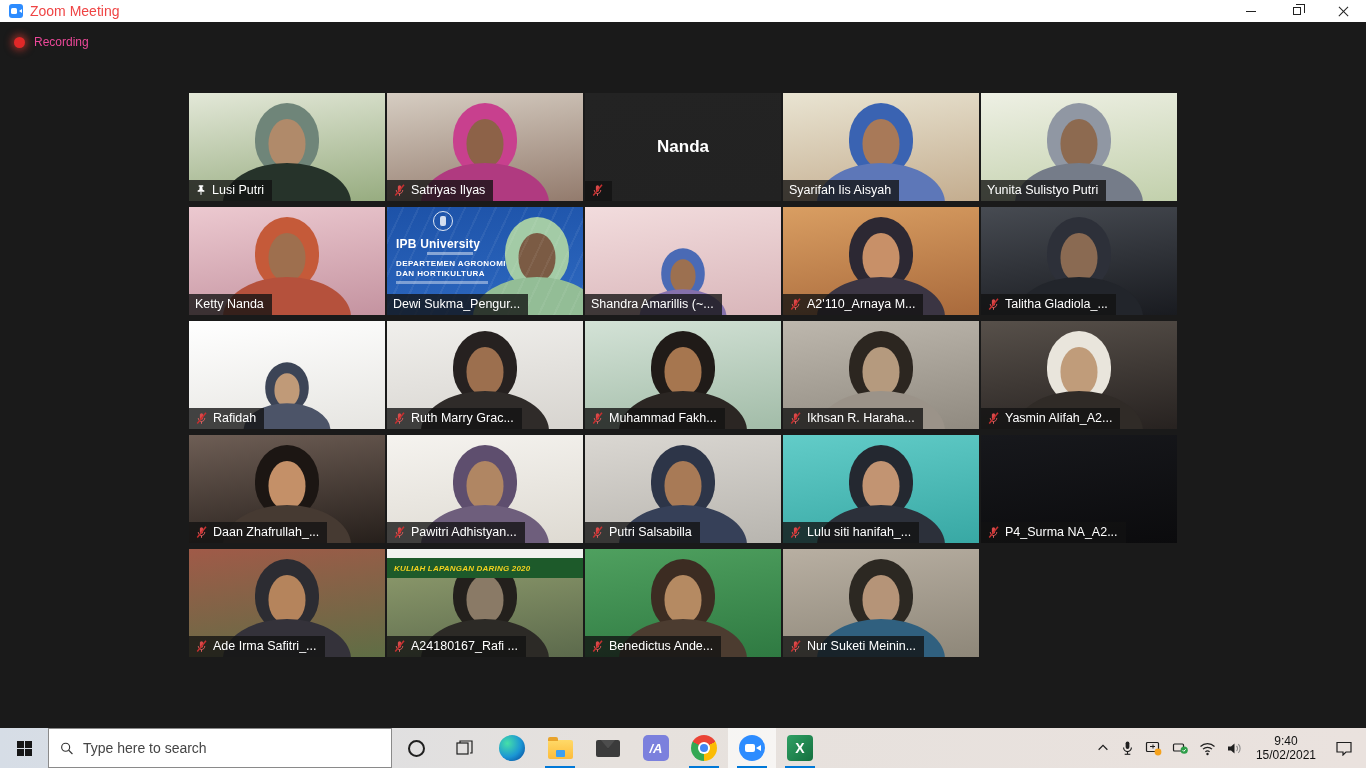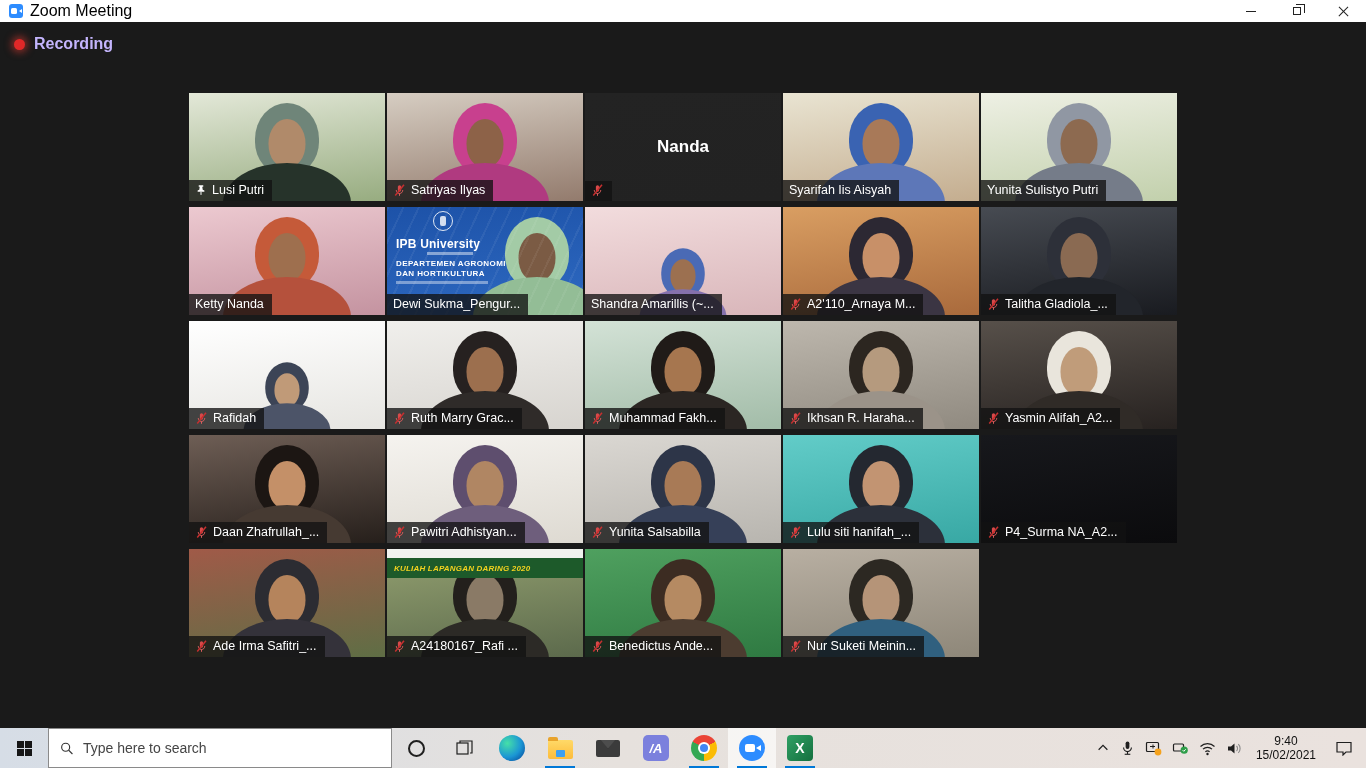--- a/index.html
+++ b/index.html
@@ -3,36 +3,36 @@
 <meta charset="utf-8">
 <style>
   * { box-sizing: border-box; margin: 0; padding: 0; }
   html,body { width:1366px; height:768px; overflow:hidden; font-family:"Liberation Sans",sans-serif; background:#1a1a1a; }
 
   
   .titlebar { height:22px; background:#ffffff; display:flex; align-items:center; position:relative; z-index:5; }
   .zoom-app-icon { width:14px; height:14px; border-radius:3px; background:var(--zoom-blue,#2d8cff); margin:0 7px 0 9px; position:relative; }
   .zoom-app-icon::before { content:""; position:absolute; left:2px; top:4px; width:6px; height:5.5px; border-radius:1.5px; background:#fff; }
   .zoom-app-icon::after { content:""; position:absolute; right:1.5px; top:4.5px; border-top:2.2px solid transparent; border-bottom:2.2px solid transparent; border-right:3.6px solid #fff; }
-  .win-title { font-size:16px; color:#000000; }
+  .win-title { font-size:14px; color:#ef4444; }
   .win-controls { margin-left:auto; display:flex; height:100%; }
   .win-btn { width:46px; height:100%; display:flex; align-items:center; justify-content:center; cursor:default; }
   .glyph-min { width:10px; height:1px; background:#222; }
   .glyph-restore { width:8px; height:8px; border:1px solid #222; position:relative; background:#fff; }
   .glyph-restore::before { content:""; position:absolute; left:2px; top:-4px; width:8px; height:8px; border:1px solid #222; border-left:none; border-bottom:none; }
   .glyph-close { width:11px; height:11px; position:relative; }
   .glyph-close::before,.glyph-close::after { content:""; position:absolute; left:-1px; top:5px; width:13px; height:1.2px; background:#222; }
   .glyph-close::before { transform:rotate(45deg); }
   .glyph-close::after { transform:rotate(-45deg); }
 
   
   .stage { position:absolute; top:22px; left:0; width:1366px; height:706px; background:#1a1a1a; }
   .recording { position:absolute; top:13px; left:14px; display:flex; align-items:center; gap:9px; }
   .rec-dot { width:11px; height:11px; border-radius:50%; background:var(--rec-red,#e02828); box-shadow:0 0 7px 3px rgba(230,60,50,.5); }
-  .rec-label { color:#c4b5fd; font-size:16px;font-weight:bold; }
+  .rec-label { color:#ec4899; font-size:12px; }
 
   
   .gallery { position:absolute; left:189px; top:93px; display:grid; grid-template-columns:repeat(5,196px); grid-auto-rows:108px; gap:6px 2px; }
   .tile { position:relative; width:196px; height:108px; background:#b91c1c; overflow:hidden; }
   .tile.active { outline:2px solid var(--active-border,#c3d731); outline-offset:-2px; }
   .video { position:absolute; inset:0; }
 
   .figure { position:absolute; left:0; top:0; width:196px; height:108px; }
   .fig-hijab { position:absolute; left:50%; bottom:26px; transform:translateX(-50%); width:64px; height:72px; border-radius:50% 50% 46% 46%; }
   .fig-face  { position:absolute; left:50%; bottom:33px; transform:translateX(-50%); width:37px; height:49px; border-radius:50% 50% 48% 48%; }
@@ -403,21 +403,21 @@
           <div class="fig-body" style="background: rgb(54, 64, 88);"></div>
         </div>
       </div>
       <div class="name-label">
         <svg width="13" height="13" viewBox="0 0 16 16">
           <rect x="6" y="1.5" width="4" height="8" rx="2" fill="#d84a4a"></rect>
           <path d="M4 7.5c0 2.4 1.8 4.2 4 4.2s4-1.8 4-4.2" fill="none" stroke="#e06060" stroke-width="1.2"></path>
           <line x1="8" y1="11.7" x2="8" y2="14.5" stroke="#e06060" stroke-width="1.2"></line>
           <line x1="13.5" y1="1" x2="2.8" y2="14.2" stroke="#c62f2f" stroke-width="1.8"></line>
         </svg>
-        <span>Yunita Salsabilla</span>
+        <span>Putri Salsabilla</span>
       </div>
     </div>
     <div class="tile">
       <div class="video" style="background: linear-gradient(172deg, rgb(98, 204, 200) 0%, rgb(56, 168, 164) 100%);">
         <div class="figure">
           <div class="fig-hijab" style="background: rgb(36, 40, 48);"></div>
           <div class="fig-face" style="background: rgb(194, 148, 114);"></div>
           <div class="fig-body" style="background: rgb(44, 48, 58);"></div>
         </div>
       </div>

